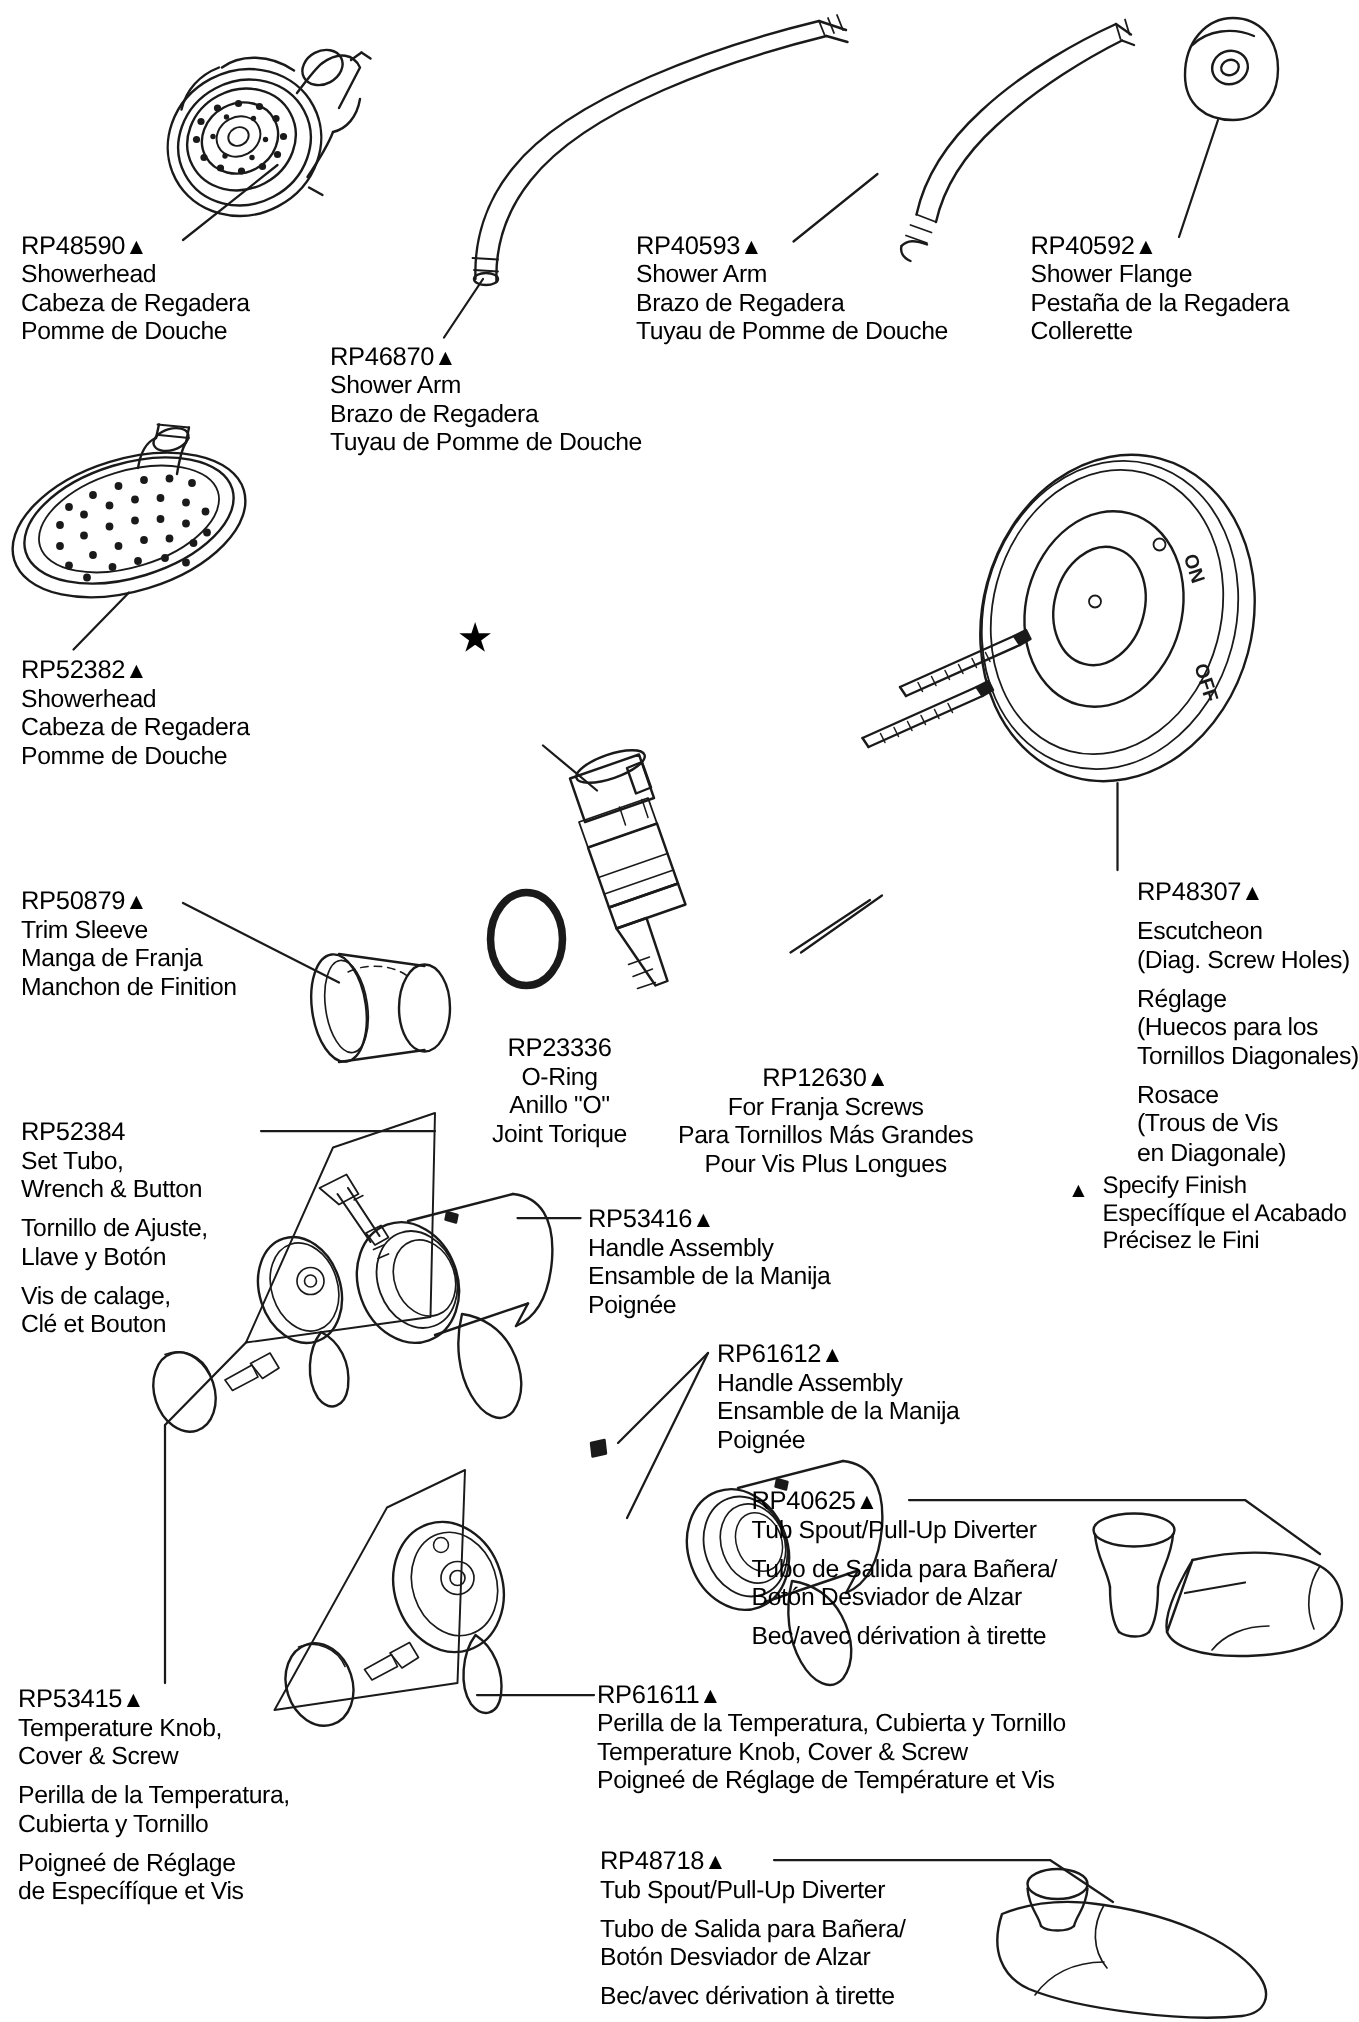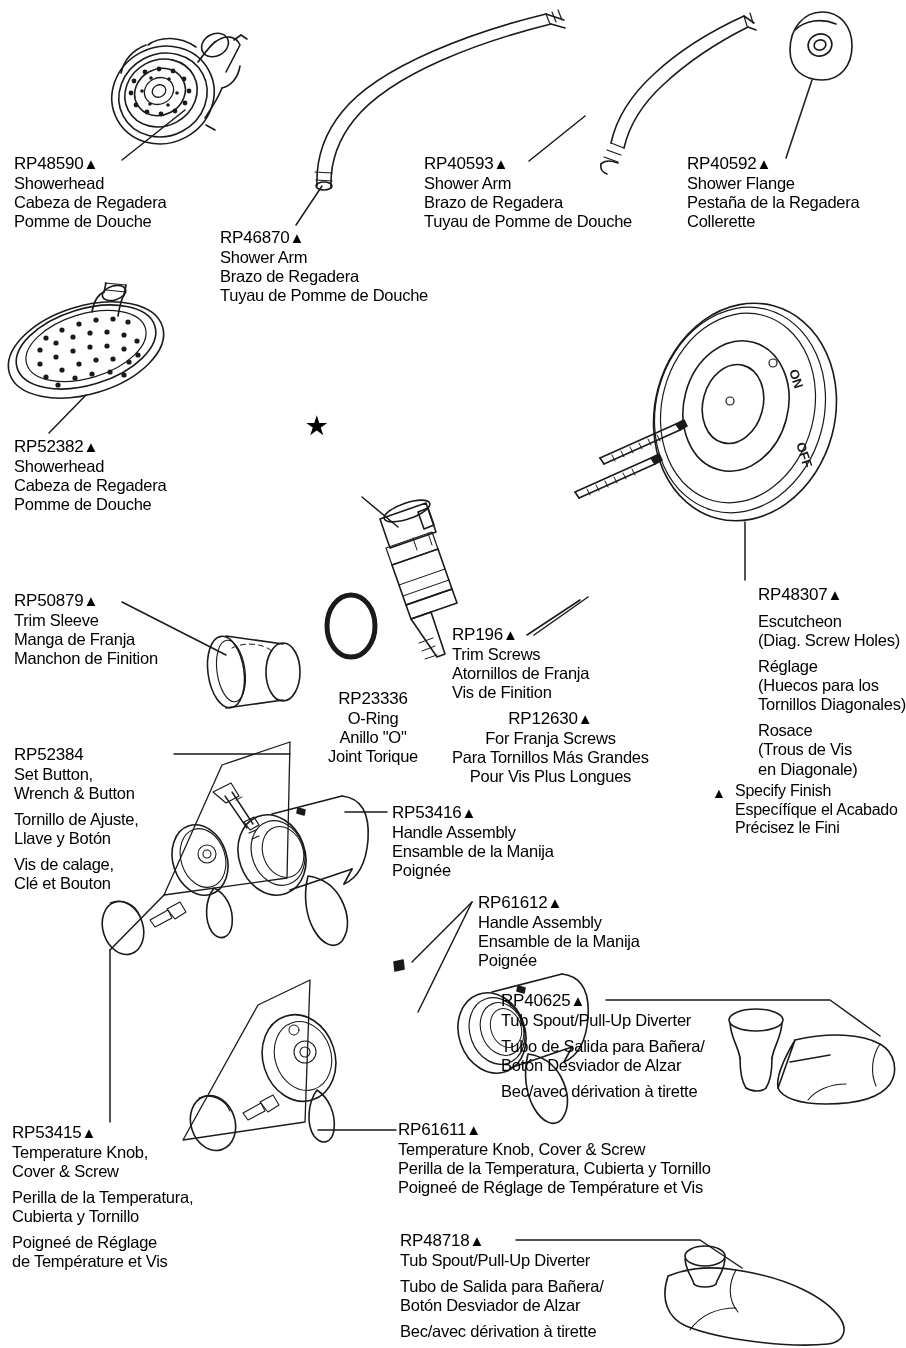--- a/index.html
+++ b/index.html
@@ -435,37 +435,31 @@
     <div class="ln">Manchon de Finition</div>
   </div>
 
   <div class="callout" style="left:328px; top:689px;text-align:center;">
     <div class="pn"><span>RP23336</span></div>
     <div class="ln">O-Ring</div>
     <div class="ln">Anillo "O"</div>
     <div class="ln">Joint Torique</div>
   </div>
 
-  <div class="callout" style="left:452px; top:625px;">
-    <div class="pn"><span>RP196</span><span class="tri">▲</span></div>
-    <div class="ln">Trim Screws</div>
-    <div class="ln">Atornillos de Franja</div>
-    <div class="ln">Vis de Finition</div>
-  </div>
 
   <div class="callout" style="left:452px; top:709px;text-align:center;">
     <div class="pn"><span>RP12630</span><span class="tri">▲</span></div>
     <div class="ln">For Franja Screws</div>
     <div class="ln">Para Tornillos Más Grandes</div>
     <div class="ln">Pour Vis Plus Longues</div>
   </div>
 
   <div class="callout" style="left:14px; top:745px;">
     <div class="pn"><span>RP52384</span></div>
-    <div class="ln">Set Button,</div>
+    <div class="ln">Set Tubo,</div>
     <div class="ln">Wrench &amp; Button</div>
     <div class="gap"></div>
     <div class="ln">Tornillo de Ajuste,</div>
     <div class="ln">Llave y Botón</div>
     <div class="gap"></div>
     <div class="ln">Vis de calage,</div>
     <div class="ln">Clé et Bouton</div>
   </div>
 
   <div class="callout" style="left:392px; top:803px;">
@@ -494,27 +488,27 @@
 
   <div class="callout" style="left:12px; top:1123px;">
     <div class="pn"><span>RP53415</span><span class="tri">▲</span></div>
     <div class="ln">Temperature Knob,</div>
     <div class="ln">Cover &amp; Screw</div>
     <div class="gap"></div>
     <div class="ln">Perilla de la Temperatura,</div>
     <div class="ln">Cubierta y Tornillo</div>
     <div class="gap"></div>
     <div class="ln">Poigneé de Réglage</div>
-    <div class="ln">de Température et Vis</div>
+    <div class="ln">de Específíque et Vis</div>
   </div>
 
   <div class="callout" style="left:398px; top:1120px;">
     <div class="pn"><span>RP61611</span><span class="tri">▲</span></div>
+    <div class="ln">Perilla de la Temperatura, Cubierta y Tornillo</div>
     <div class="ln">Temperature Knob, Cover &amp; Screw</div>
-    <div class="ln">Perilla de la Temperatura, Cubierta y Tornillo</div>
     <div class="ln">Poigneé de Réglage de Température et Vis</div>
   </div>
 
   <div class="callout" style="left:400px; top:1231px;">
     <div class="pn"><span>RP48718</span><span class="tri">▲</span></div>
     <div class="ln">Tub Spout/Pull-Up Diverter</div>
     <div class="gap"></div>
     <div class="ln">Tubo de Salida para Bañera/</div>
     <div class="ln">Botón Desviador de Alzar</div>
     <div class="gap"></div>

